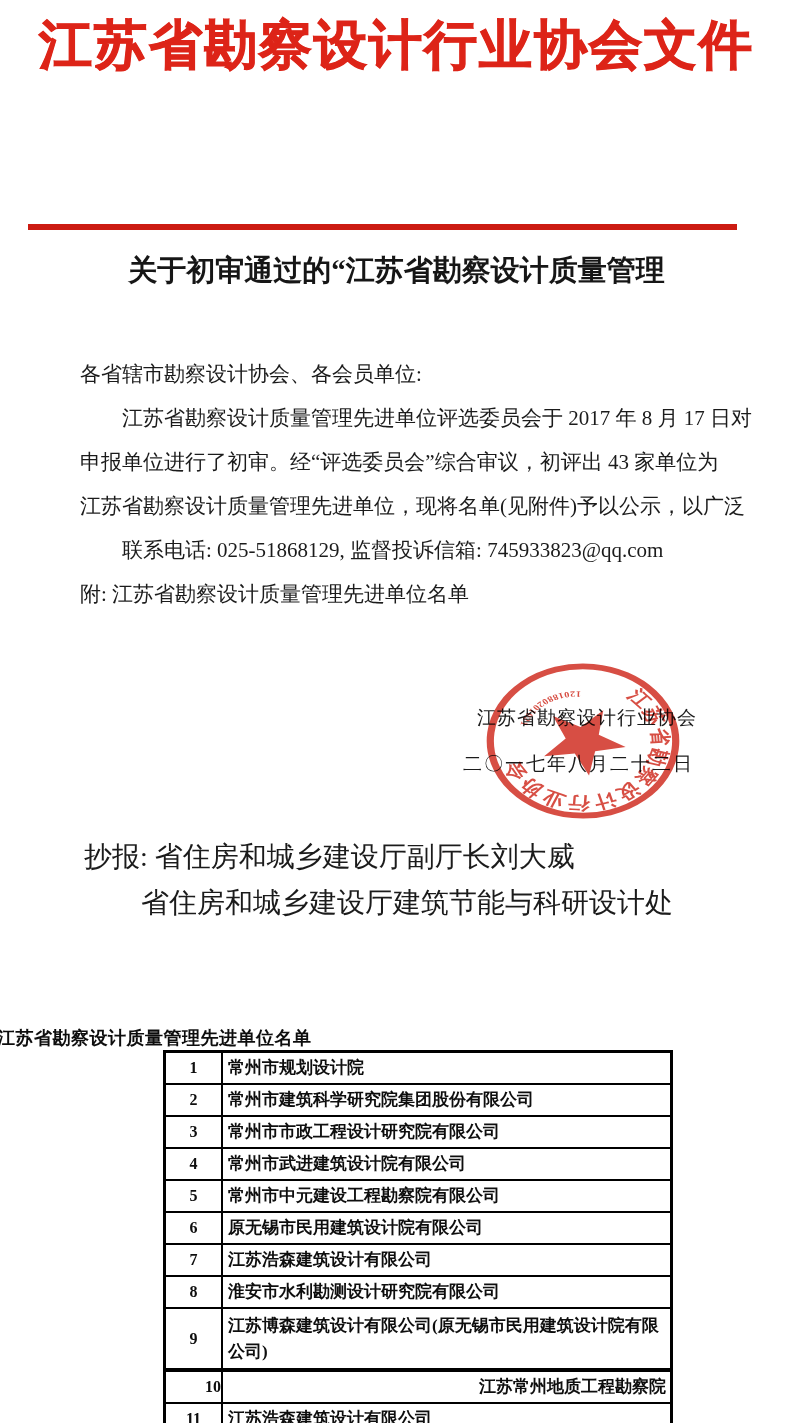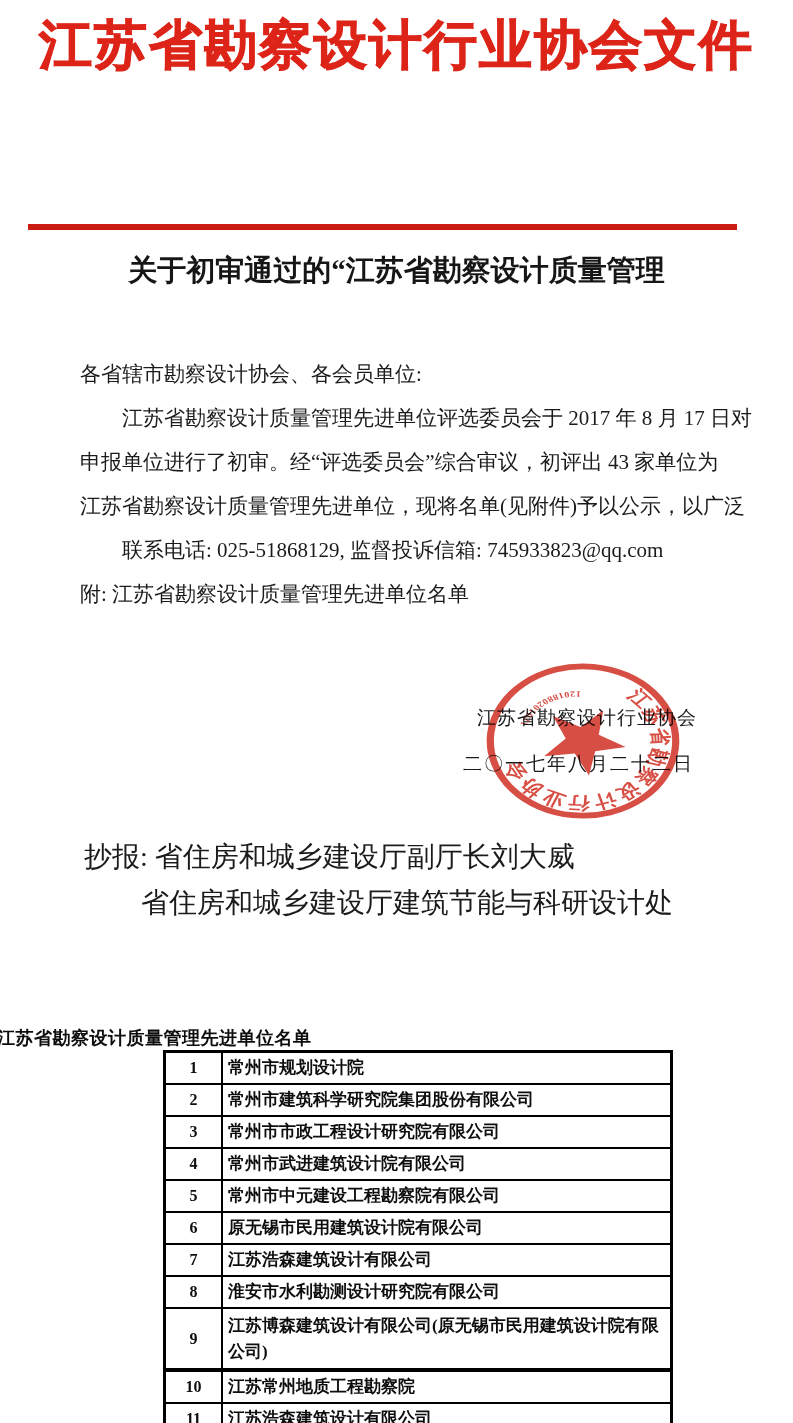--- a/index.html
+++ b/index.html
@@ -41,21 +41,21 @@
     border-collapse:collapse;table-layout:fixed;
   }
   .attach-table td{
     border:2px solid #000;color:#0e0e0e;
     font-size:17px;line-height:26px;padding:0;
   }
   .attach-table .num{width:55px;text-align:center;font-weight:600;font-size:16px;}
   .attach-table .name{padding:1px 4px 1px 5px;font-weight:bold;}
   .attach-table tr.h28 td{height:28px;}
   .attach-table tr.h57 td{height:57px;}
-  .attach-table tr.thick-top td{border-top-width:4px;}
+  .attach-table tr.thick-top td{border-top-width:4px;text-align:right;}
   .attach-table{border:3px solid #000;}
 </style>
 </head>
 <body>
 
 <div class="page">
 
   <div class="doc-header">江苏省勘察设计行业协会文件</div>
 
   <div class="red-line"></div>

